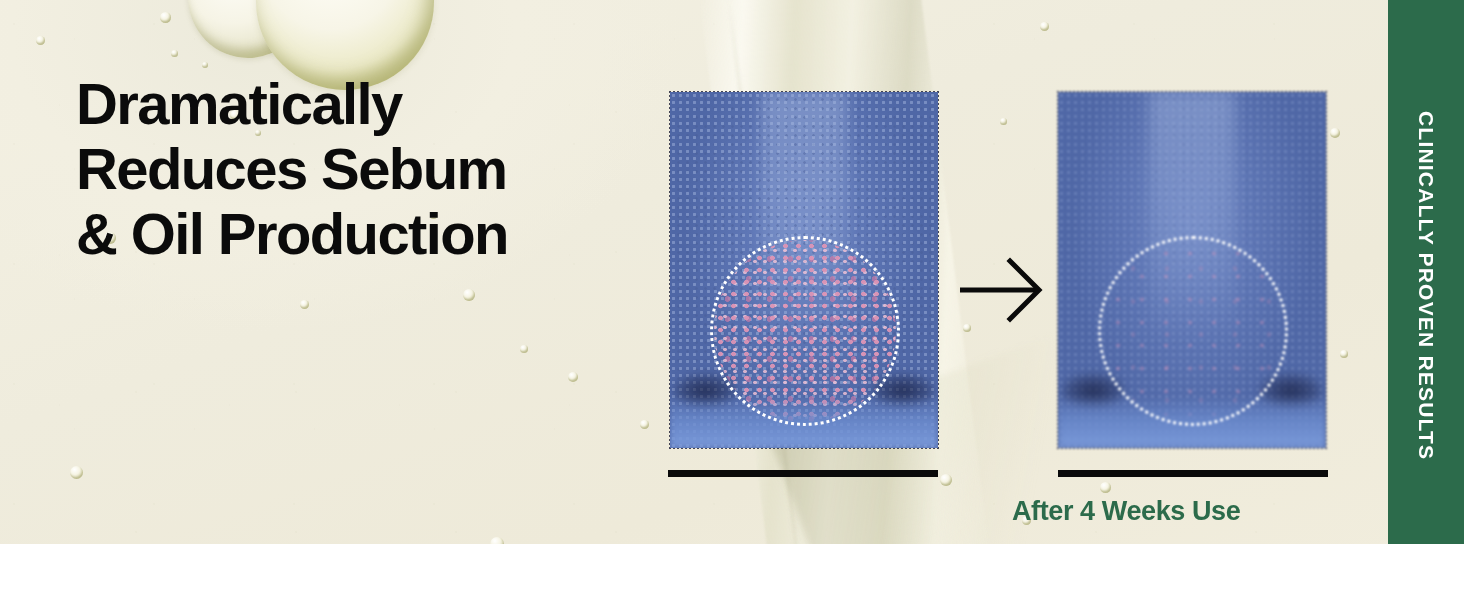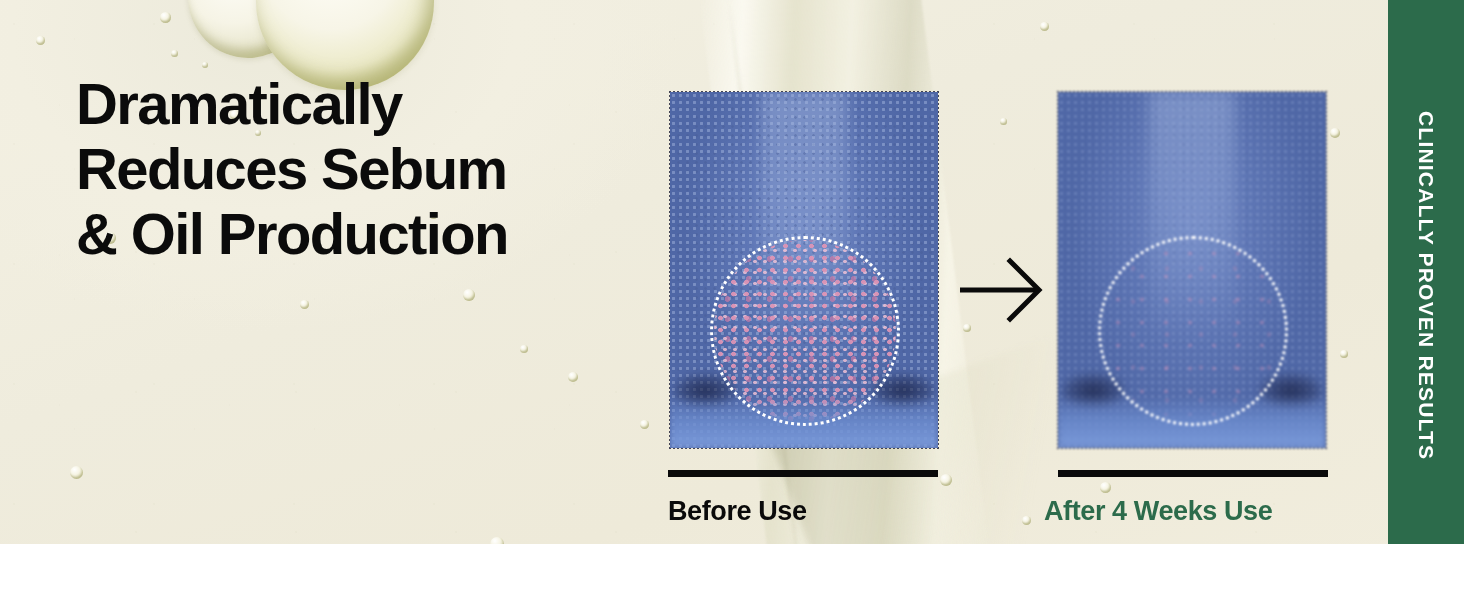--- a/index.html
+++ b/index.html
@@ -223,21 +223,21 @@
 
   .caption {
     position: absolute;
     top: 496px;
     margin: 0;
     font-size: 27px;
     font-weight: 700;
     letter-spacing: -.4px;
   }
   .caption-before { left: 668px; color: #0a0a0a; }
-  .caption-after  { left: 1044px; color: #2c6b4b; }
+  .caption-after  { left: 1012px; color: #2c6b4b; }
 
   
   .arrow {
     position: absolute;
     left: 960px;
     top: 255px;
     width: 86px;
     height: 70px;
   }
 
@@ -313,21 +313,20 @@
       <div class="skin-bridge"></div>
       <div class="skin-texture"></div>
       <div class="sebum sebum-heavy"></div>
       <div class="nostril nostril-l"></div>
       <div class="nostril nostril-r"></div>
       <div class="skin-lip"></div>
       <div class="marker-circle"></div>
     </div>
   </div>
   <div class="panel-rule rule-before"></div>
-  <p class="caption caption-before">Before Use</p>
 
   <svg class="arrow" viewBox="0 0 86 70">
     <line x1="0" y1="35" x2="76" y2="35" stroke="#0a0a0a" stroke-width="5"></line>
     <polyline points="50,6 79,35 50,64" fill="none" stroke="#0a0a0a" stroke-width="5" stroke-linecap="square" stroke-linejoin="miter"></polyline>
   </svg>
 
   <div class="panel panel-after">
     <div class="skin-photo photo-blur-after">
       <div class="skin-base"></div>
       <div class="skin-bridge"></div>

